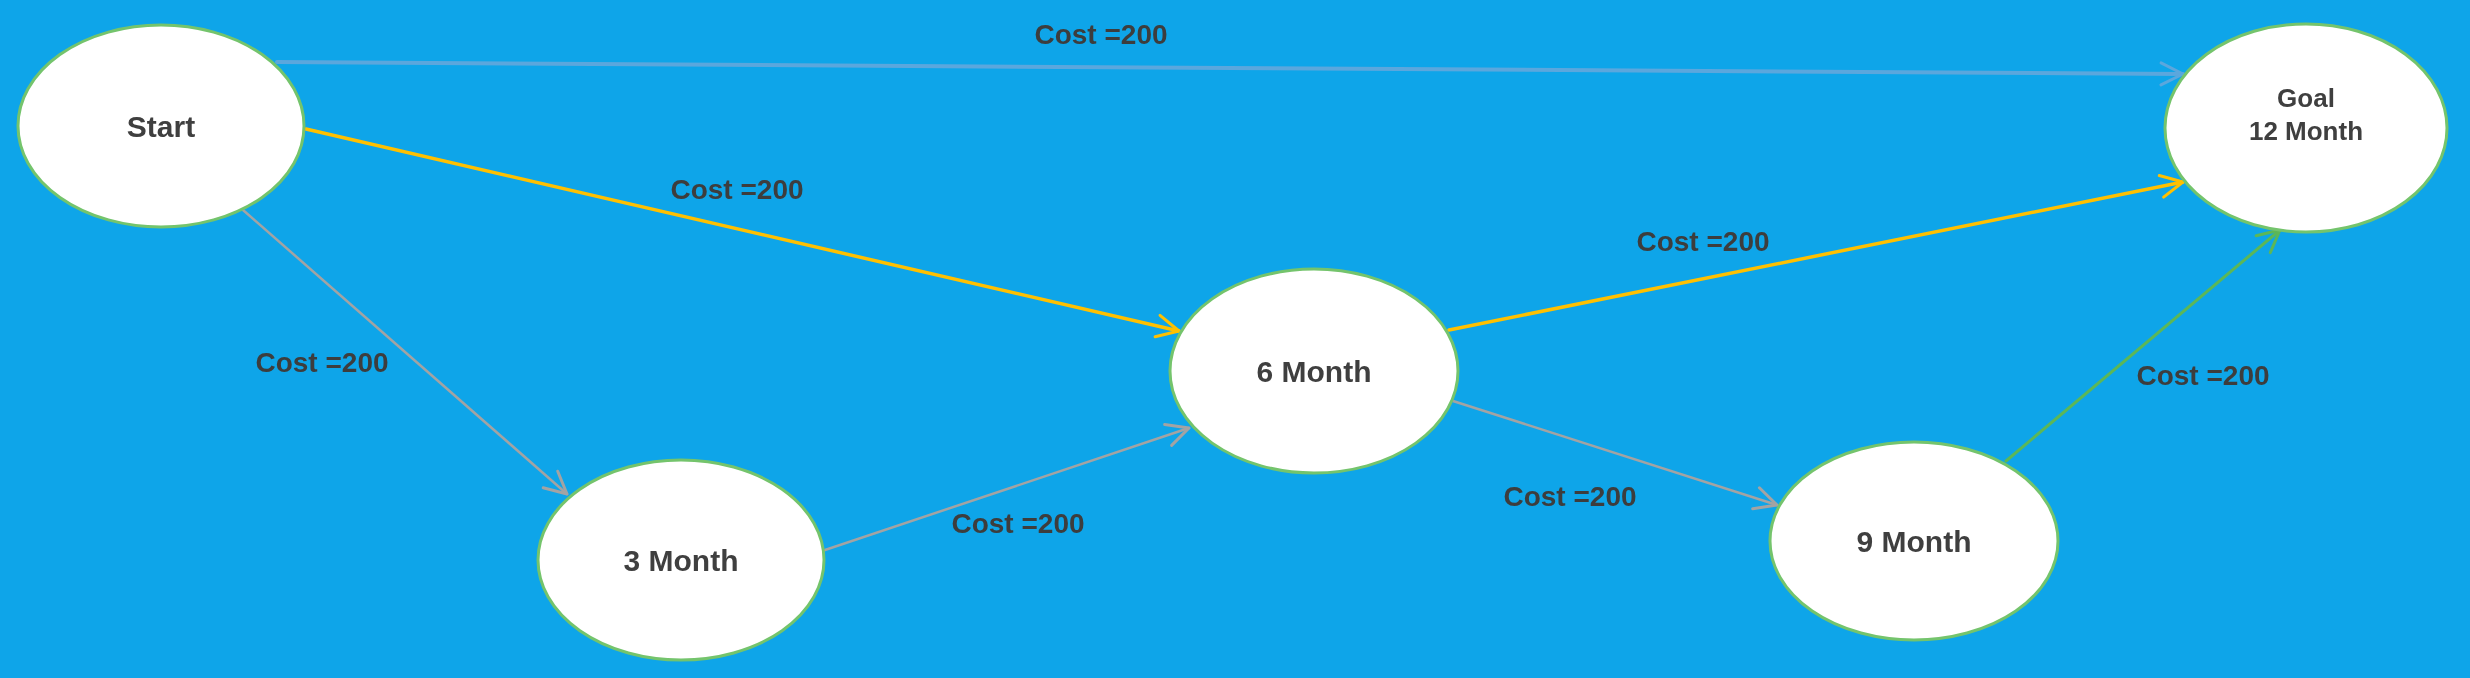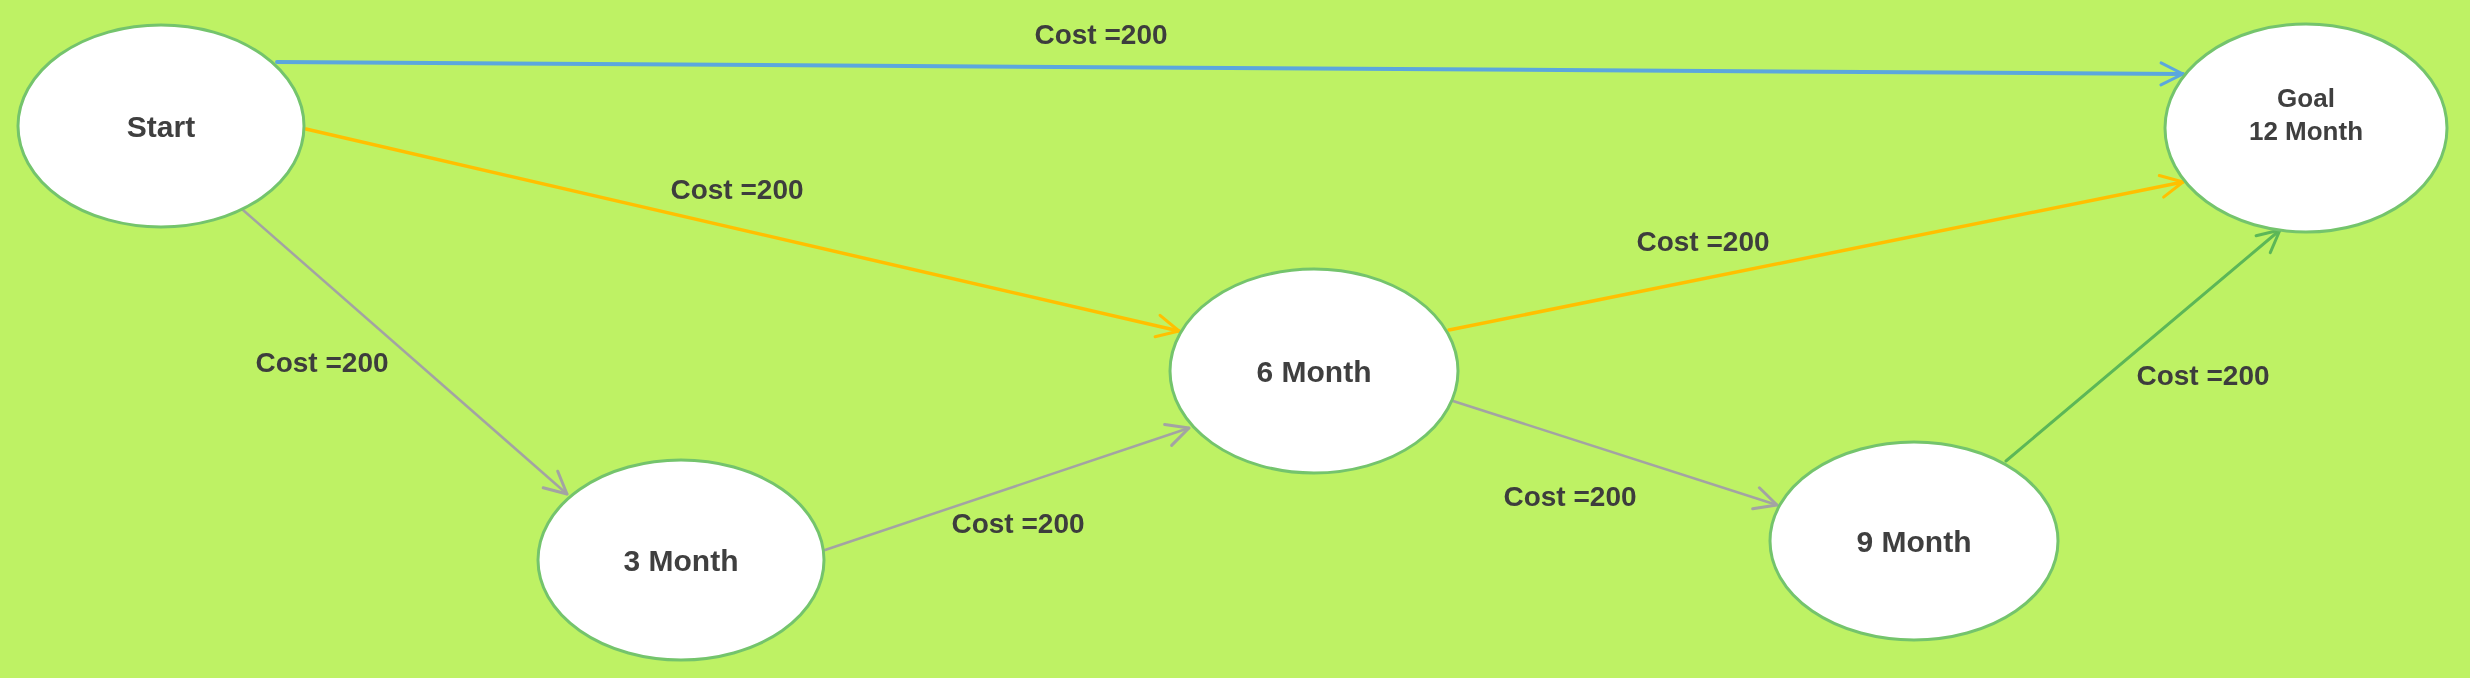--- a/index.html
+++ b/index.html
@@ -4,21 +4,21 @@
 <style>
   html, body {
     margin: 0;
     padding: 0;
     background: #ffffff;
   }
   .canvas-wrap {
     position: relative;
     width: 2470px;
     height: 678px;
-    background: #bef264;
+    background: #0ea5e9;
     overflow: hidden;
   }
   svg { display: block; }
   .node-label {
     font-family: "Liberation Sans", sans-serif;
     font-weight: 600;
     fill: #3f3f3f;
   }
   .edge-label {
     font-family: "Liberation Sans", sans-serif;

